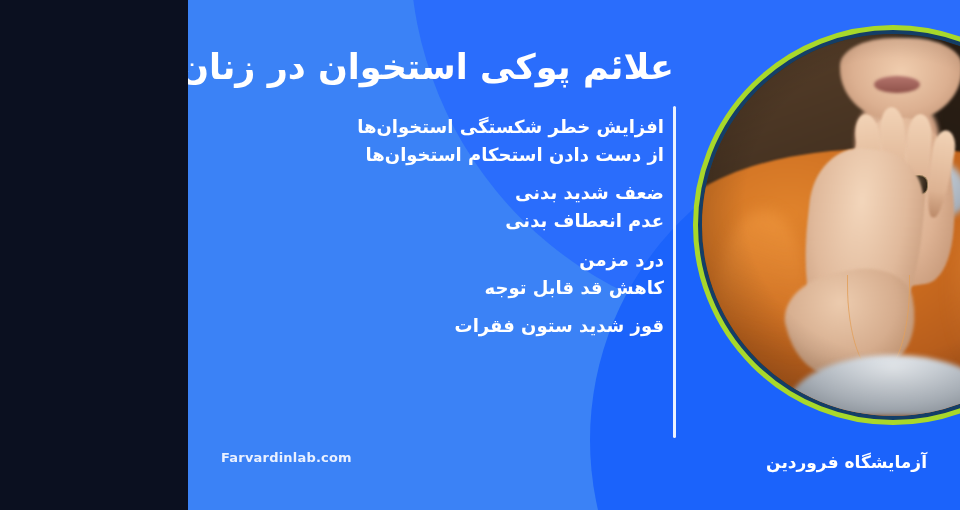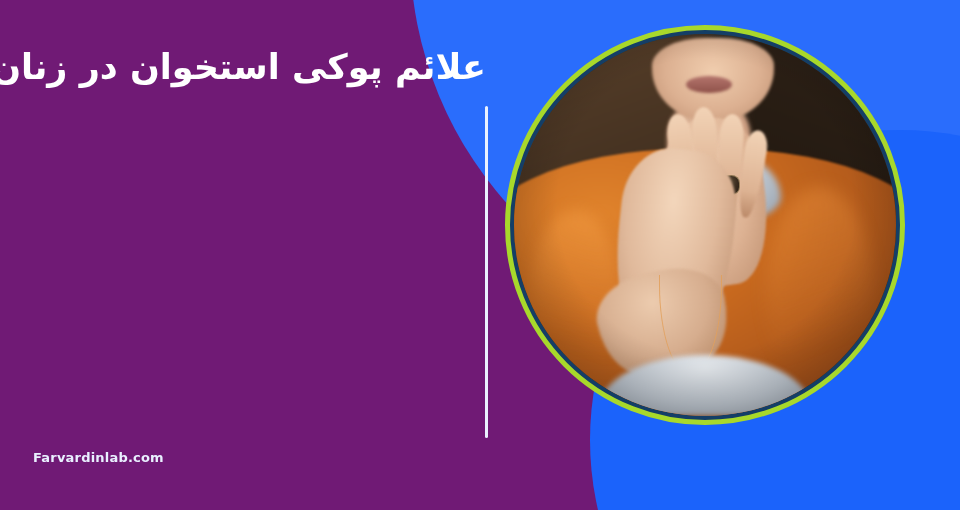--- a/index.html
+++ b/index.html
@@ -2,24 +2,24 @@
 <html lang="fa" dir="rtl"><head>
 <meta charset="utf-8">
 <style>
   html, body {
     margin: 0;
     padding: 0;
     background: #0b1020;
   }
   .stage {
     position: relative;
-    width: 960px;
+    width: 772px;
     height: 510px;
     overflow: hidden;
-    background: #701a75;
+    background: #3b82f6;
     font-family: "DejaVu Sans", "Liberation Sans", sans-serif;
     direction: rtl;
   }
 
   
   .bg-swoosh {
     position: absolute;
     width: 760px;
     height: 760px;
     right: -210px;
@@ -319,20 +319,29 @@
 
 <div class="stage">
 
   <div class="bg-swoosh"></div>
   <div class="bg-swoosh-2"></div>
 
   <div class="content">
 
     <div class="page-title">علائم پوکی استخوان در زنان</div>
 
+    <ul class="symptom-list">
+      <li class="symptom-item gap-0">افزایش خطر شکستگی استخوان‌ها</li>
+      <li class="symptom-item gap-1">از دست دادن استحکام استخوان‌ها</li>
+      <li class="symptom-item gap-2">ضعف شدید بدنی</li>
+      <li class="symptom-item gap-1">عدم انعطاف بدنی</li>
+      <li class="symptom-item gap-3">درد مزمن</li>
+      <li class="symptom-item gap-1">کاهش قد قابل توجه</li>
+      <li class="symptom-item gap-2">قوز شدید ستون فقرات</li>
+    </ul>
 
   </div>
 
   <div class="divider"></div>
 
   <div class="photo-ring">
     <div class="photo-inner">
       <div class="ph-bg-left"></div>
       <div class="ph-bg-right"></div>
       <div class="ph-shirt"></div>
@@ -351,14 +360,15 @@
       <div class="ph-hand-front"></div>
       <div class="ph-wrist"></div>
       <div class="ph-necklace"></div>
       <div class="ph-lap"></div>
       <div class="ph-vignette"></div>
     </div>
   </div>
 
   <div class="site-url">Farvardinlab.com</div>
 
+  <div class="lab-name">آزمایشگاه فروردین</div>
 
 </div>
 
 </body></html>

